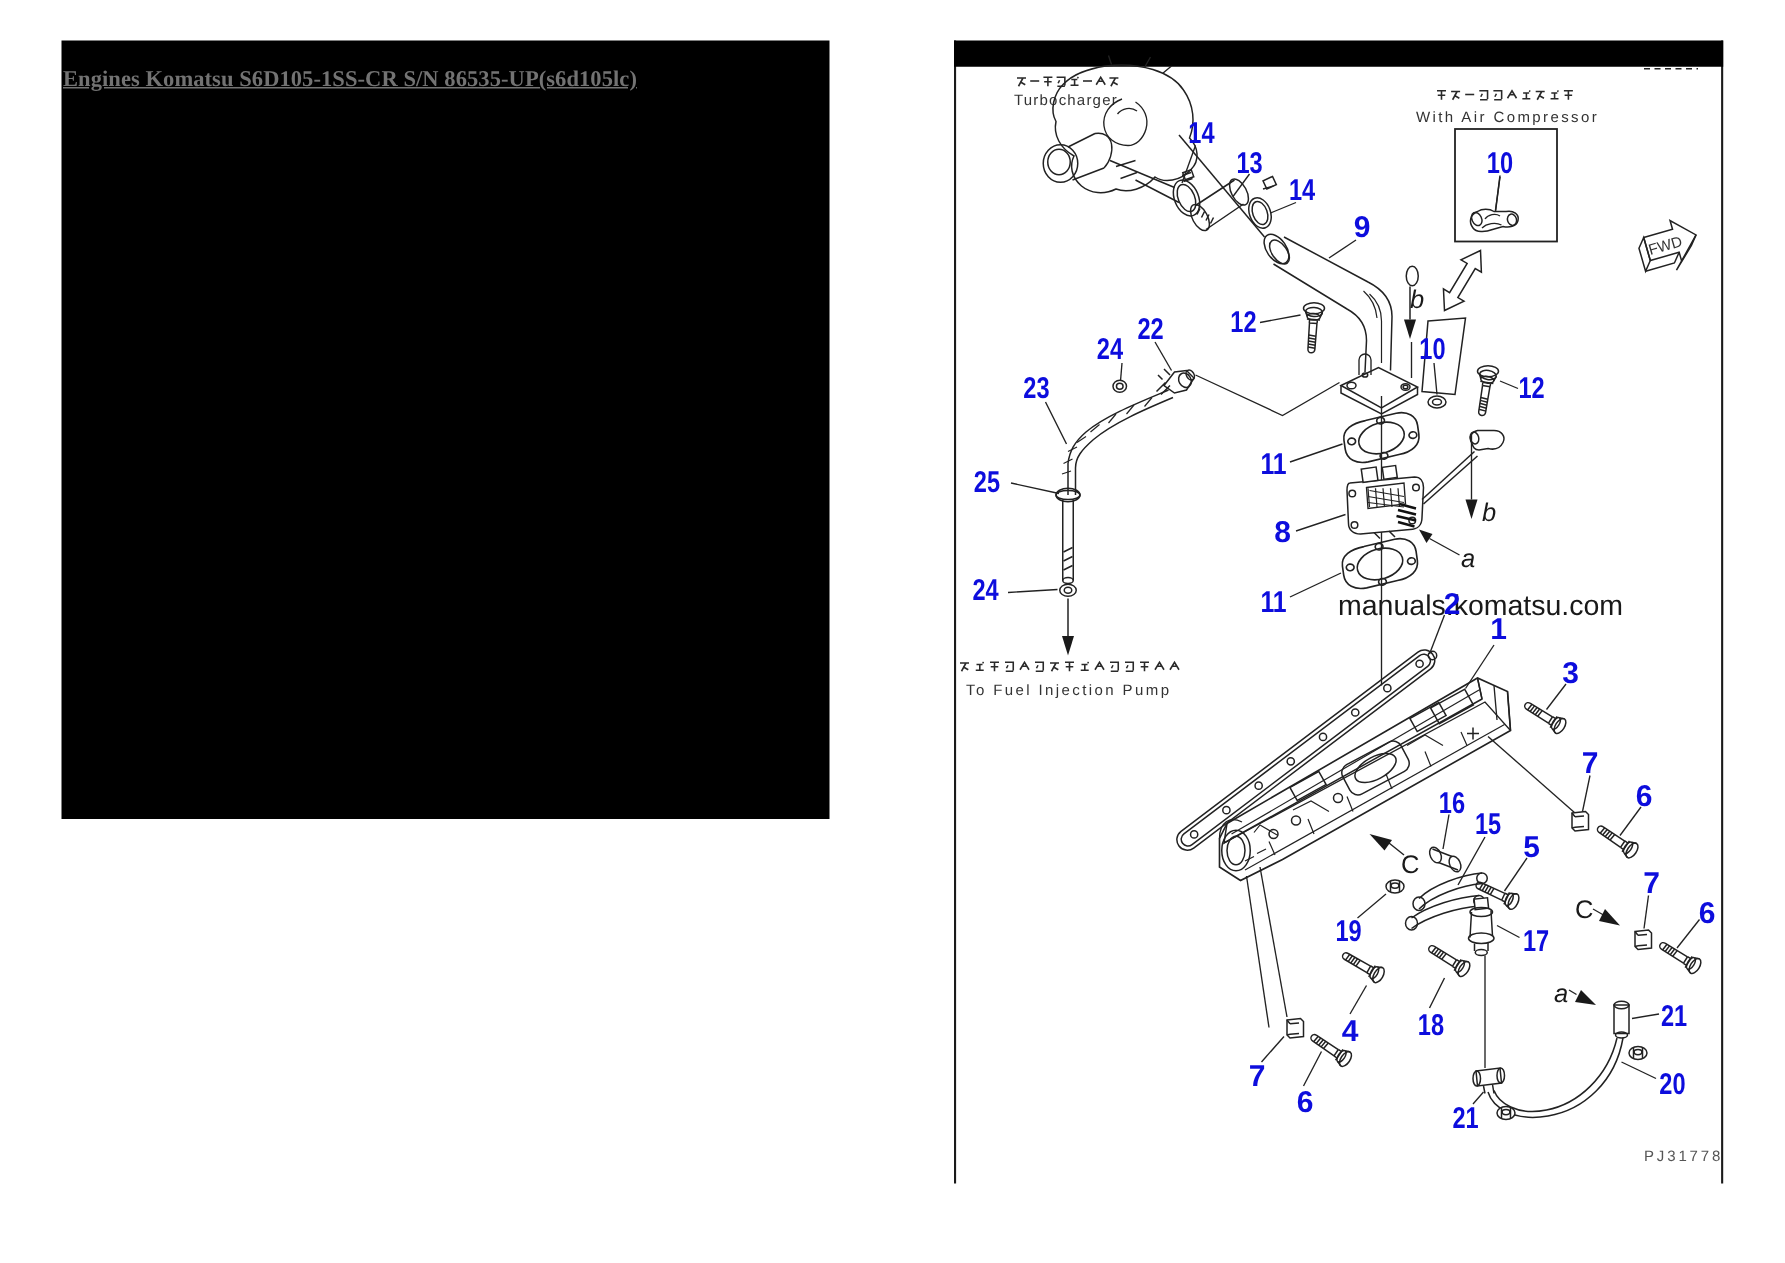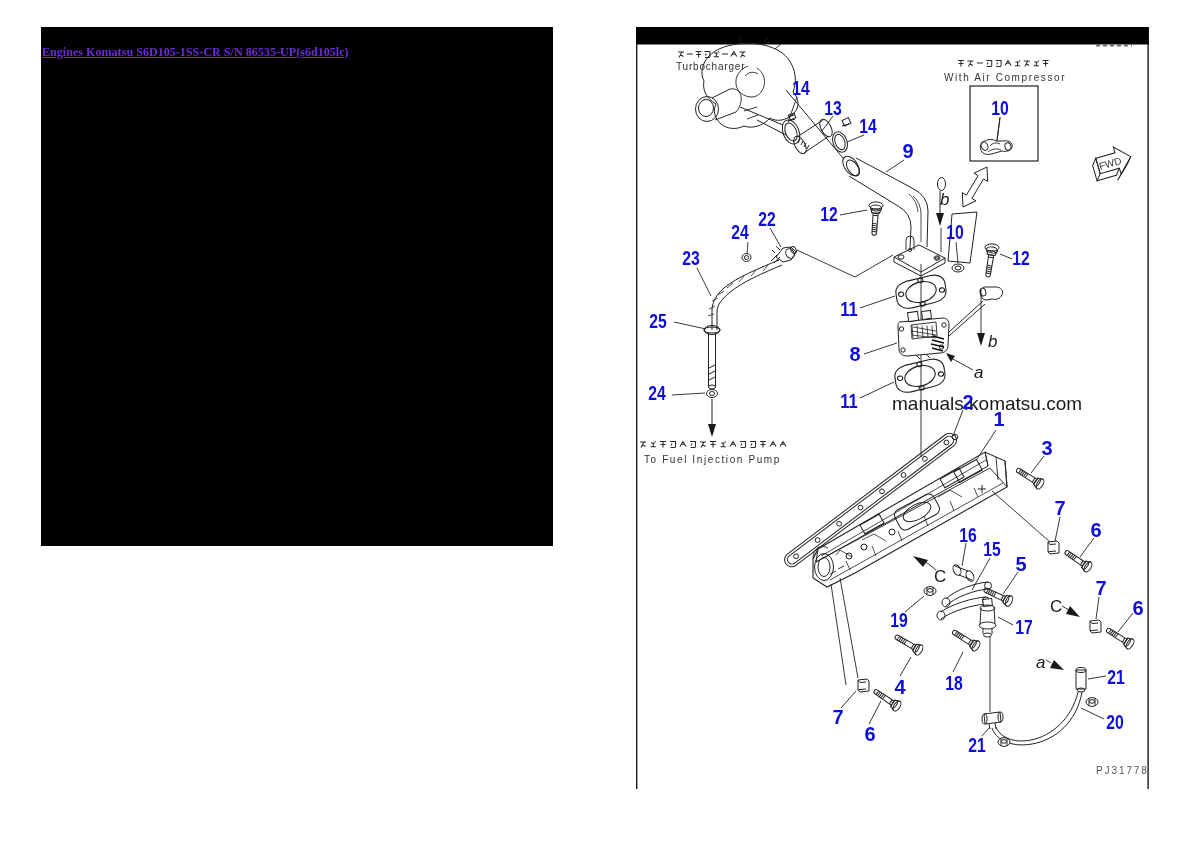--- a/index.html
+++ b/index.html
@@ -1,15 +1,15 @@
 <!DOCTYPE html>
 <html><head><meta charset="utf-8"><style>
 html,body{margin:0;padding:0;width:1190px;height:842px;background:#fff;overflow:hidden;position:relative}
 .blk{position:absolute;left:41px;top:27px;width:512px;height:519px;background:#000}
-.lnk{position:absolute;left:42px;top:45px;font-family:"Liberation Serif",serif;font-weight:bold;font-size:12px;color:#6d28d9;text-decoration:underline;letter-spacing:0.05px;white-space:nowrap}
+.lnk{position:absolute;left:42px;top:45px;font-family:"Liberation Serif",serif;font-weight:bold;font-size:15px;color:#737373;text-decoration:underline;letter-spacing:0.05px;white-space:nowrap}
 svg{position:absolute;left:600px;top:0}
 text{font-family:"Liberation Sans",sans-serif}
 .bl{fill:#0d0ddd;font-size:20px;font-weight:bold;text-anchor:middle}
 .bk{fill:#1a1a1a;font-size:17px}
 .tk{fill:#333;font-size:10px;letter-spacing:0.8px}
 .tk2{fill:#333;font-size:10px;letter-spacing:1.6px}
 .tk3{fill:#555;font-size:10px;letter-spacing:1.9px}
 .wm{fill:#191919;font-size:19px}
 </style></head><body>
 <div class="blk"></div>

